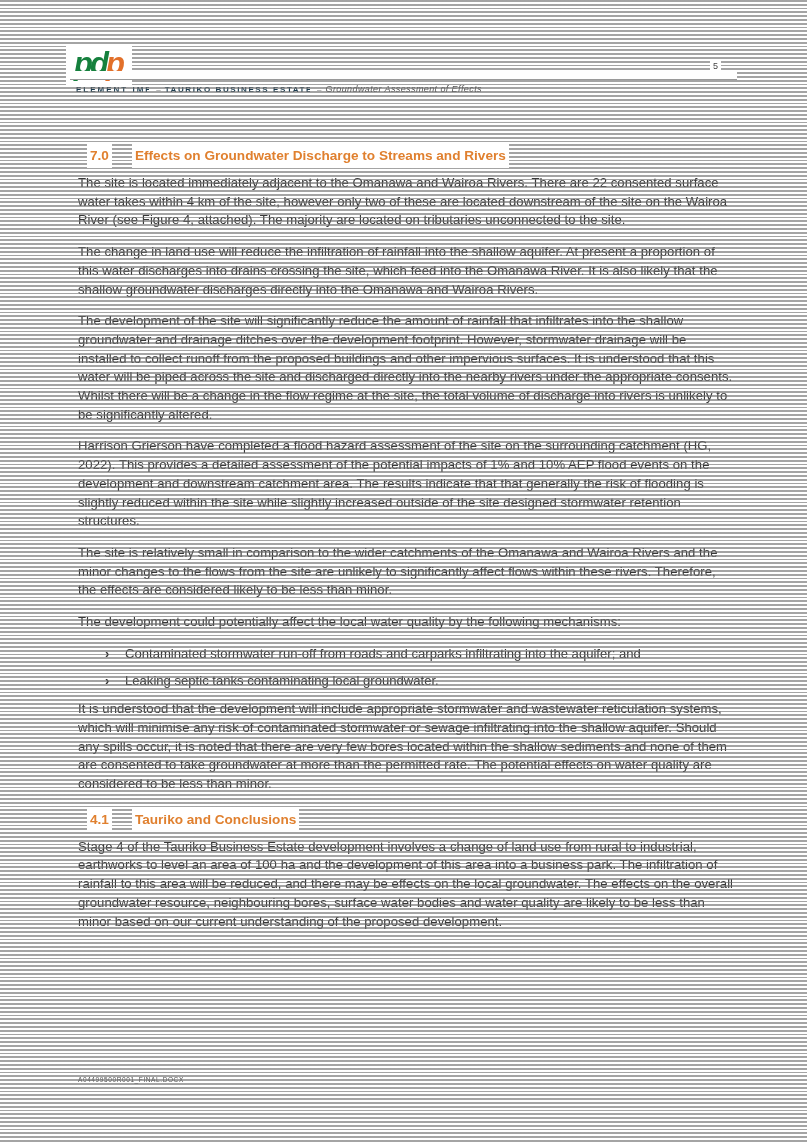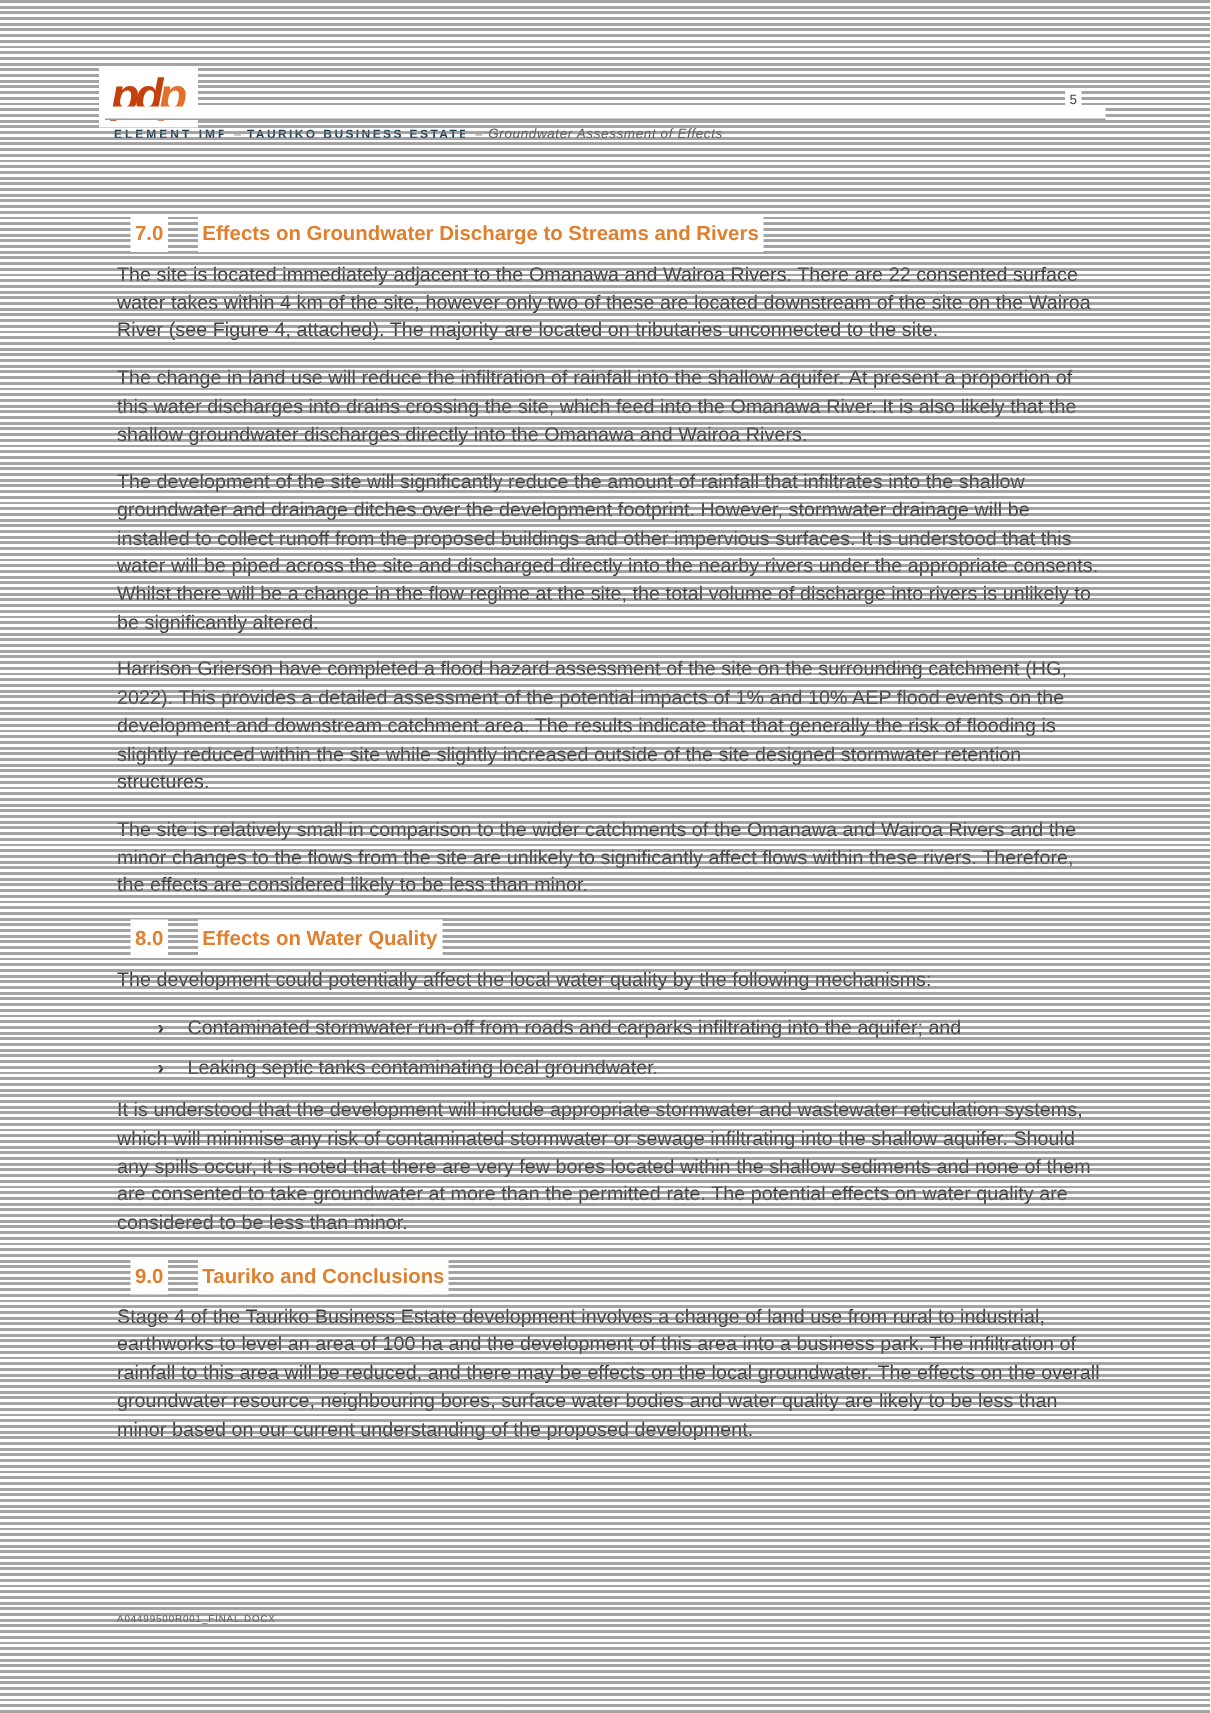--- a/index.html
+++ b/index.html
@@ -35,21 +35,21 @@
 
   
   .logo{
     position:absolute;left:66px;top:44px;
     padding:4px 10px 6px 8px;
     background:#ffffff;
     font-style:italic;font-weight:900;
     font-size:31px;letter-spacing:-3px;
     line-height:1;
   }
-  .logo .pd{color:#c2410c;}
+  .logo .pd{color:#15803d;}
   .logo .p2{color:#e2702a;}
   .page-number{
     position:absolute;right:86px;top:60px;
     font-size:9px;color:#444444;
     background:#ffffff;padding:1px 3px;
   }
   .header-rule{
     position:absolute;left:70px;right:70px;top:71px;
     height:8px;background:#ffffff;
     border-bottom:1px solid #9a9a9a;
@@ -116,39 +116,35 @@
     <div class="section-heading clean">
       <span class="sec-num hl">7.0</span>
       <span class="sec-title hl">Effects on Groundwater Discharge to Streams and Rivers</span>
     </div>
     <p class="para"><span class="hl">The site is located immediately adjacent to the Omanawa and Wairoa Rivers.  There are 22 consented surface water takes within 4 km of the site, however only two of these are located downstream of the site on the Wairoa River (see Figure 4, attached).  The majority are located on tributaries unconnected to the site.</span></p>
     <p class="para"><span class="hl">The change in land use will reduce the infiltration of rainfall into the shallow aquifer.  At present a proportion of this water discharges into drains crossing the site, which feed into the Omanawa River.  It is also likely that the shallow groundwater discharges directly into the Omanawa and Wairoa Rivers.</span></p>
     <p class="para"><span class="hl">The development of the site will significantly reduce the amount of rainfall that infiltrates into the shallow groundwater and drainage ditches over the development footprint.  However, stormwater drainage will be installed to collect runoff from the proposed buildings and other impervious surfaces.  It is understood that this water will be piped across the site and discharged directly into the nearby rivers under the appropriate consents.  Whilst there will be a change in the flow regime at the site, the total volume of discharge into rivers is unlikely to be significantly altered.</span></p>
     <p class="para"><span class="hl">Harrison Grierson have completed a flood hazard assessment of the site on the surrounding catchment (HG, 2022).  This provides a detailed assessment of the potential impacts of 1% and 10% AEP flood events on the development and downstream catchment area.  The results indicate that that generally the risk of flooding is slightly reduced within the site while slightly increased outside of the site designed stormwater retention structures.</span></p>
     <p class="para"><span class="hl">The site is relatively small in comparison to the wider catchments of the Omanawa and Wairoa Rivers and the minor changes to the flows from the site are unlikely to significantly affect flows within these rivers.  Therefore, the effects are considered likely to be less than minor.</span></p>
 
-    <div class="section-heading clean later">
-      <span class="sec-num hl">8.0</span>
-      <span class="sec-title hl">Effects on Water Quality</span>
-    </div>
     <p class="para"><span class="hl">The development could potentially affect the local water quality by the following mechanisms:</span></p>
     <div class="bullet-list">
       <div class="bullet">
         <span class="bullet-marker hl">›</span>
         <span class="bullet-text"><span class="hl">Contaminated stormwater run-off from roads and carparks infiltrating into the aquifer; and</span></span>
       </div>
       <div class="bullet">
         <span class="bullet-marker hl">›</span>
         <span class="bullet-text"><span class="hl">Leaking septic tanks contaminating local groundwater.</span></span>
       </div>
     </div>
     <p class="para"><span class="hl">It is understood that the development will include appropriate stormwater and wastewater reticulation systems, which will minimise any risk of contaminated stormwater or sewage infiltrating into the shallow aquifer.  Should any spills occur, it is noted that there are very few bores located within the shallow sediments and none of them are consented to take groundwater at more than the permitted rate.  The potential effects on water quality are considered to be less than minor.</span></p>
 
     <div class="section-heading clean later">
-      <span class="sec-num hl">9.0</span>
+      <span class="sec-num hl">4.1</span>
       <span class="sec-title hl">Tauriko and Conclusions</span>
     </div>
     <p class="para"><span class="hl">Stage 4 of the Tauriko Business Estate development involves a change of land use from rural to industrial, earthworks to level an area of 100 ha and the development of this area into a business park.  The infiltration of rainfall to this area will be reduced, and there may be effects on the local groundwater.  The effects on the overall groundwater resource, neighbouring bores, surface water bodies and water quality are likely to be less than minor based on our current understanding of the proposed development.</span></p>
 
   </main>
 
   <footer class="page-footer">
     <span class="hl">A04499500R001_FINAL.DOCX</span>
   </footer>
 

